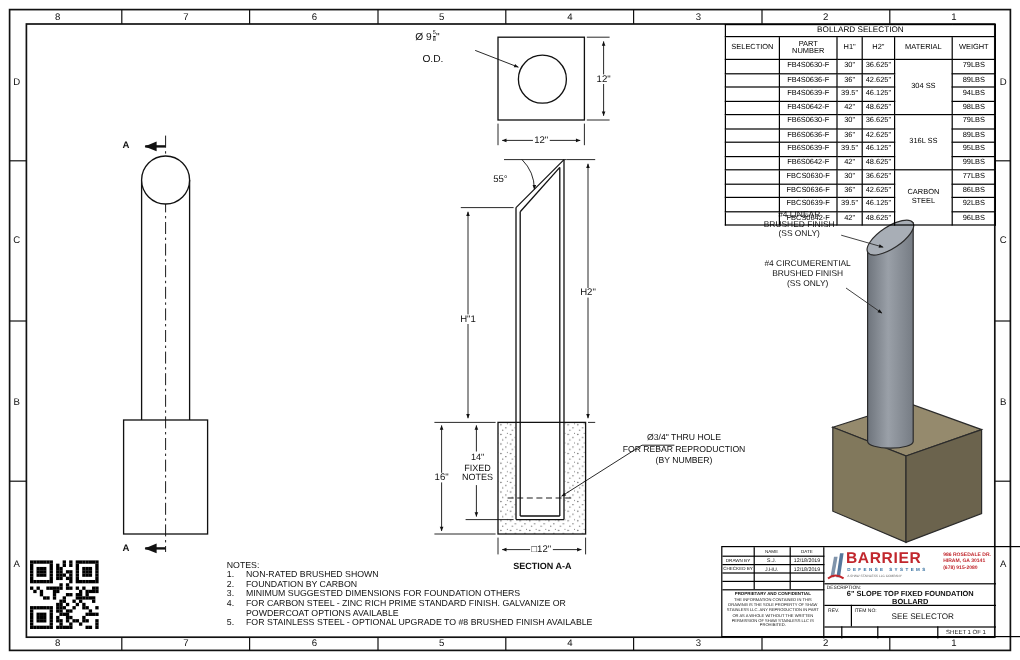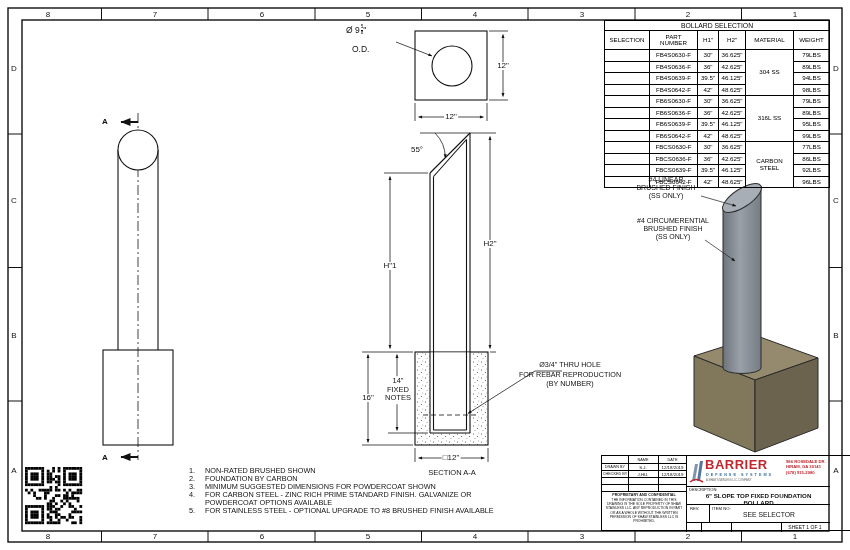--- a/index.html
+++ b/index.html
@@ -6,21 +6,21 @@
   .sheet{position:relative;width:850px;height:550px;background:#fff;overflow:hidden;
          font-family:"Liberation Sans",sans-serif;color:#111;}
   .abs{position:absolute;}
   .ctr{position:absolute;transform:translate(-50%,-50%);white-space:nowrap;}
   .zone{font-size:8px;color:#111;}
   .dim{font-size:8px;background:#fff;padding:0 1px;line-height:1;}
   .dimblock{position:absolute;transform:translate(-50%,-50%);text-align:center;
             font-size:7.5px;line-height:8.5px;background:#fff;padding:1px 2px;}
   .calloutblock{position:absolute;text-align:center;font-size:7.2px;line-height:9.5px;}
   .lblblock{position:absolute;text-align:center;font-size:7px;line-height:8px;}
-  .seclabel{font-size:7.5px;font-weight:normal;}
+  .seclabel{font-size:7.5px;font-weight:bold;}
   .aletter{font-size:8px;font-weight:600;}
   
   .sel-table{position:absolute;left:604px;top:20px;border-collapse:collapse;
              table-layout:fixed;font-size:6.2px;text-align:center;color:#000;}
   .sel-table td,.sel-table th{border:1px solid #000;padding:0;overflow:hidden;
              font-weight:normal;line-height:1.05;}
   .sel-table .trow td{height:10.5px;}
   .sel-table .ttl{height:9px;font-size:6.8px;}
   .sel-table .hdr th{height:18px;}
   .matspan{display:inline-block;max-width:36px;}
@@ -558,31 +558,32 @@
           <td></td>
           <td>FBCS0642-F</td>
           <td>42"</td>
           <td>48.625"</td>
           <td>96LBS</td>
         </tr>
   </tbody>
     </table>
 
   <div class="notes">
+    <div>NOTES:</div>
     <div class="note-row">
         <span class="note-num">1.</span>
         <span class="note-text">NON-RATED BRUSHED SHOWN</span>
       </div>
     <div class="note-row">
         <span class="note-num">2.</span>
         <span class="note-text">FOUNDATION BY CARBON</span>
       </div>
     <div class="note-row">
         <span class="note-num">3.</span>
-        <span class="note-text">MINIMUM SUGGESTED DIMENSIONS FOR POWDERCOAT SHOWN</span>
+        <span class="note-text">MINIMUM SUGGESTED DIMENSIONS FOR FOUNDATION OTHERS</span>
       </div>
     <div class="note-row">
         <span class="note-num">4.</span>
         <span class="note-text">FOR CARBON STEEL - ZINC RICH PRIME STANDARD FINISH. GALVANIZE OR POWDERCOAT OPTIONS AVAILABLE</span>
       </div>
     <div class="note-row">
         <span class="note-num">5.</span>
         <span class="note-text">FOR STAINLESS STEEL - OPTIONAL UPGRADE TO #8 BRUSHED FINISH AVAILABLE</span>
       </div>
   </div>

